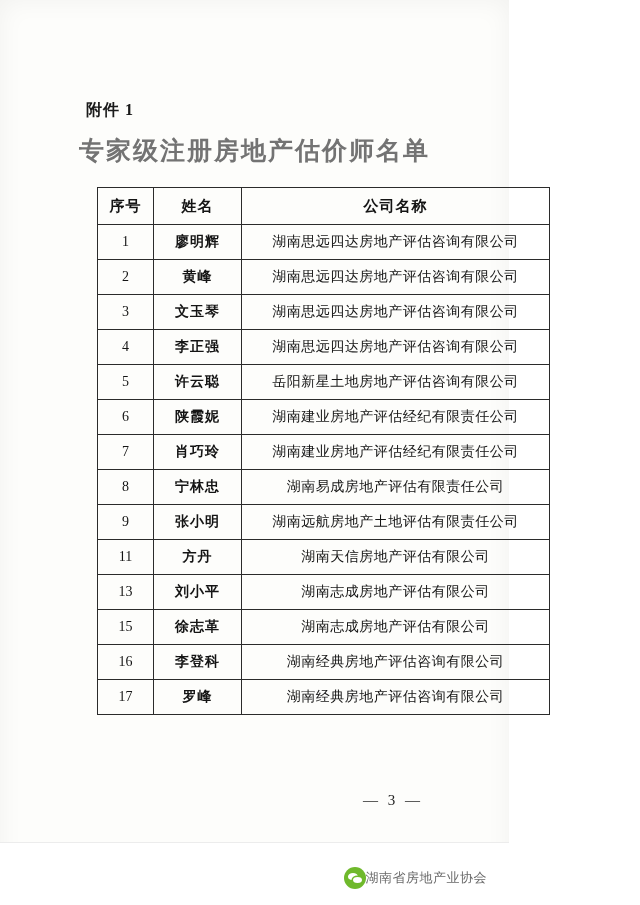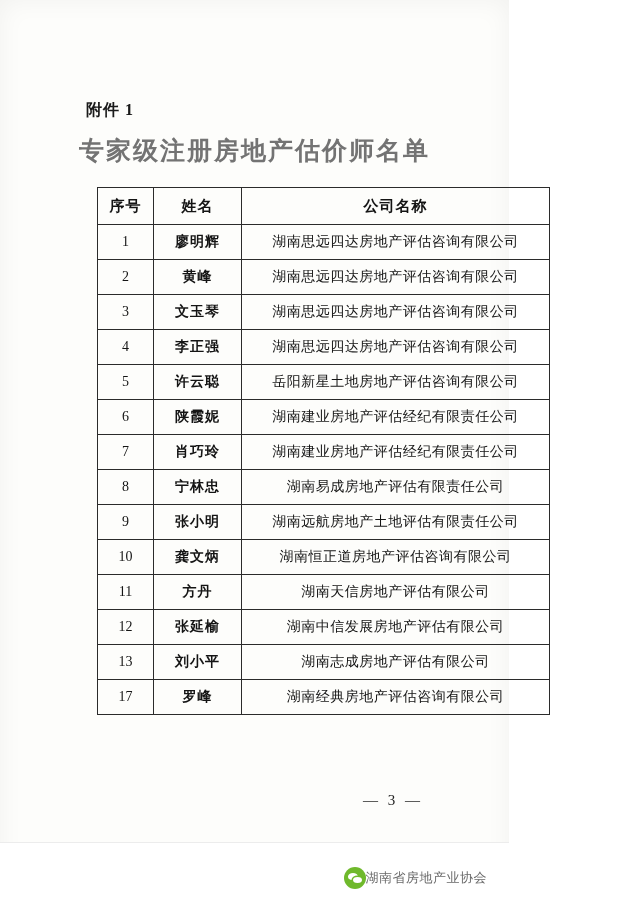--- a/index.html
+++ b/index.html
@@ -207,38 +207,38 @@
             <td class="no">8</td>
             <td class="name">宁林忠</td>
             <td class="company">湖南易成房地产评估有限责任公司</td>
           </tr>
           <tr>
             <td class="no">9</td>
             <td class="name">张小明</td>
             <td class="company">湖南远航房地产土地评估有限责任公司</td>
           </tr>
           <tr>
-            <td class="no">10</td>
-            <td class="name">龚文炳</td>
-            <td class="company">湖南恒正道房地产评估咨询有限公司</td>
-          </tr>
-          <tr>
             <td class="no">11</td>
             <td class="name">方丹</td>
             <td class="company">湖南天信房地产评估有限公司</td>
           </tr>
           <tr>
-            <td class="no">12</td>
-            <td class="name">张延榆</td>
-            <td class="company">湖南中信发展房地产评估有限公司</td>
-          </tr>
-          <tr>
             <td class="no">13</td>
             <td class="name">刘小平</td>
             <td class="company">湖南志成房地产评估有限公司</td>
+          </tr>
+          <tr>
+            <td class="no">15</td>
+            <td class="name">徐志革</td>
+            <td class="company">湖南志成房地产评估有限公司</td>
+          </tr>
+          <tr>
+            <td class="no">16</td>
+            <td class="name">李登科</td>
+            <td class="company">湖南经典房地产评估咨询有限公司</td>
           </tr>
           <tr>
             <td class="no">17</td>
             <td class="name">罗峰</td>
             <td class="company">湖南经典房地产评估咨询有限公司</td>
           </tr>
         </tbody>
     </table>
   </div>
 

